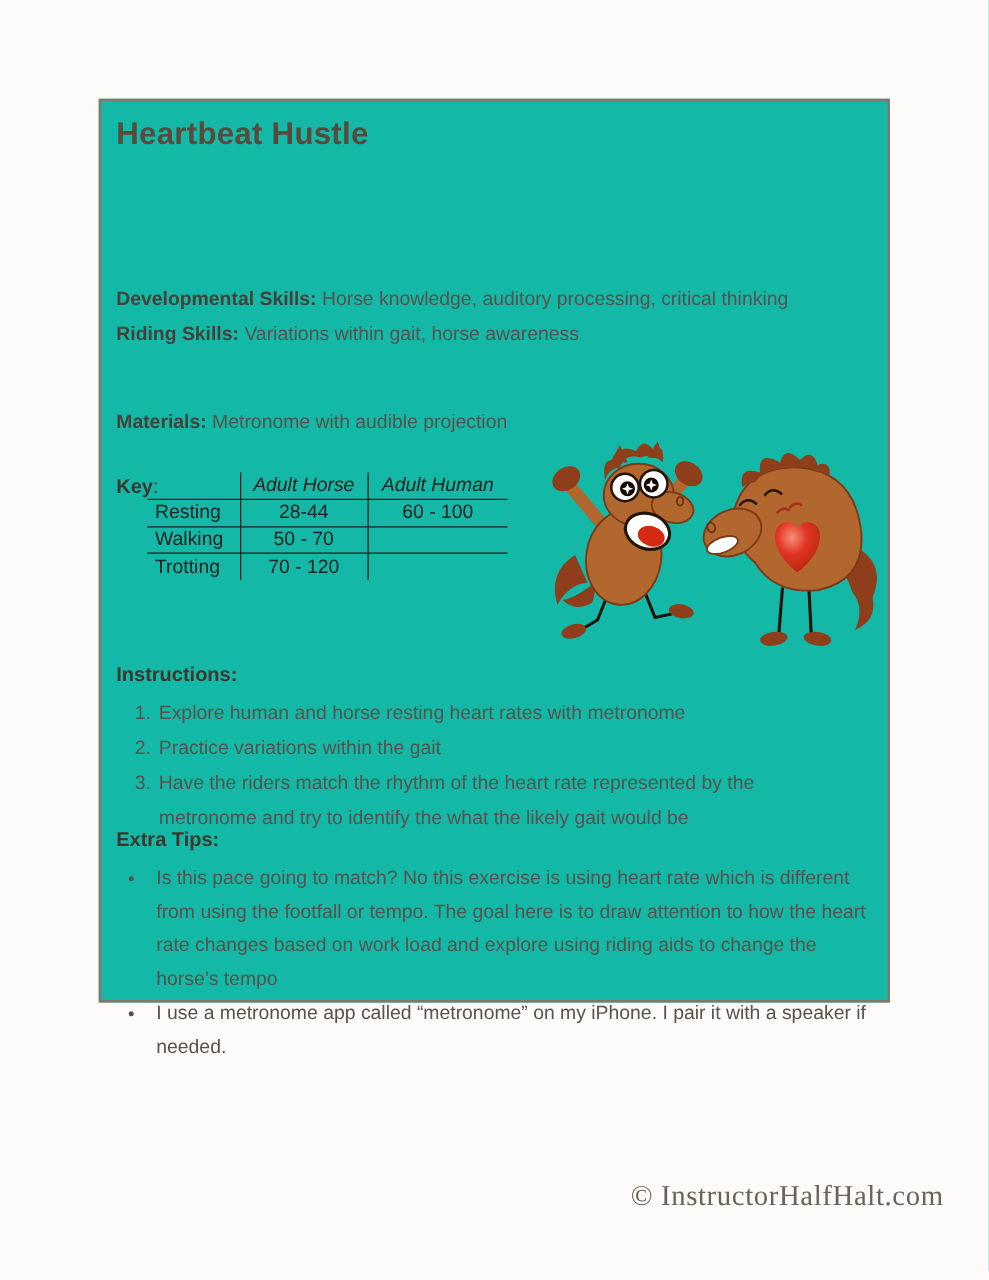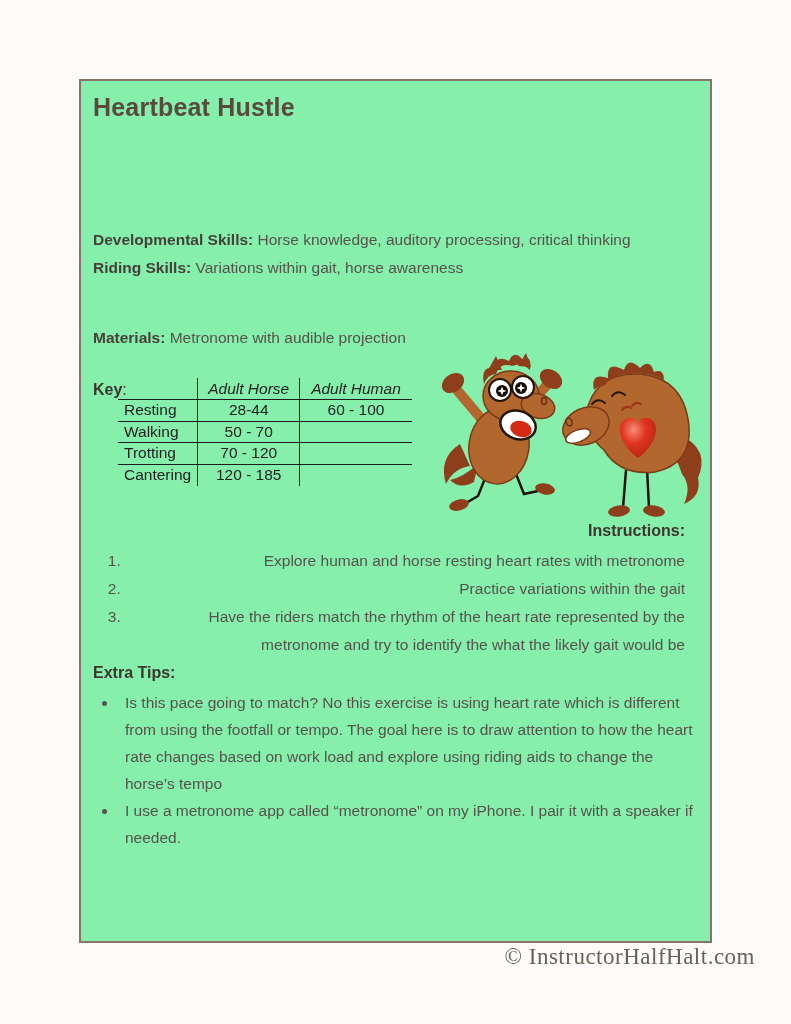--- a/index.html
+++ b/index.html
@@ -6,22 +6,22 @@
   html, body { margin: 0; padding: 0; }
   body {
     width: 791px; height: 1024px;
     background: #fcfbfa;
     font-family: "Liberation Sans", sans-serif;
     position: relative;
     overflow: hidden;
   }
   .card {
     position: absolute; left: 79px; top: 79px;
-    width: 633px; height: 864px;
-    background: #86efac;
+    width: 633px; height: 723px;
+    background: #14b8a6;
     border: 2px solid #87756a;
   }
   .page-title {
     position: absolute; left: 12px; top: 12px;
     margin: 0;
     font-size: 25px; font-weight: bold;
     color: #594a3c;
     letter-spacing: 0.2px;
   }
   .para, .detail-line, .list-text {
@@ -57,21 +57,21 @@
   }
   .heart-table th:nth-child(3), .heart-table td:nth-child(3) {
     text-align: center; min-width: 112px;
   }
 
   .horses { position: absolute; left: 345px; top: 265px; width: 285px; height: 176px; }
 
   .section-heading {
     margin: 0; font-size: 16px; font-weight: bold; color: #3e362e; line-height: 24px;
   }
-  .instructions-block { position: absolute; left: 12px; top: 438px; width: 592px; text-align: right; }
+  .instructions-block { position: absolute; left: 12px; top: 448px; width: 592px; }
   .instructions-block ol { margin: 4px 0 0 0; padding-left: 32px; }
   .instructions-block li { padding-left: 2px; }
   .extratips-block { position: absolute; left: 12px; top: 580px; width: 604px; }
   .extratips-block ul { margin: 4px 0 0 0; padding-left: 25px; }
   .extratips-block li { padding-left: 7px; line-height: 27px; }
 
   .footer {
     position: absolute; left: 79px; top: 944px; width: 676px;
     text-align: right;
     font-family: "Liberation Serif", serif;
@@ -120,25 +120,20 @@
         <td>60 - 100</td>
       </tr>
       <tr>
         <td>Walking</td>
         <td>50 - 70</td>
         <td></td>
       </tr>
       <tr>
         <td>Trotting</td>
         <td>70 - 120</td>
-        <td></td>
-      </tr>
-      <tr>
-        <td>Cantering</td>
-        <td>120 - 185</td>
         <td></td>
       </tr>
     </tbody>
   </table>
 
   <svg class="horses" viewBox="0 0 285 176" xmlns="http://www.w3.org/2000/svg">
     <defs>
       <radialGradient id="heartGrad" cx="38%" cy="30%" r="75%">
         <stop offset="0%" stop-color="#f68d77"></stop>
         <stop offset="45%" stop-color="#e03522"></stop>

